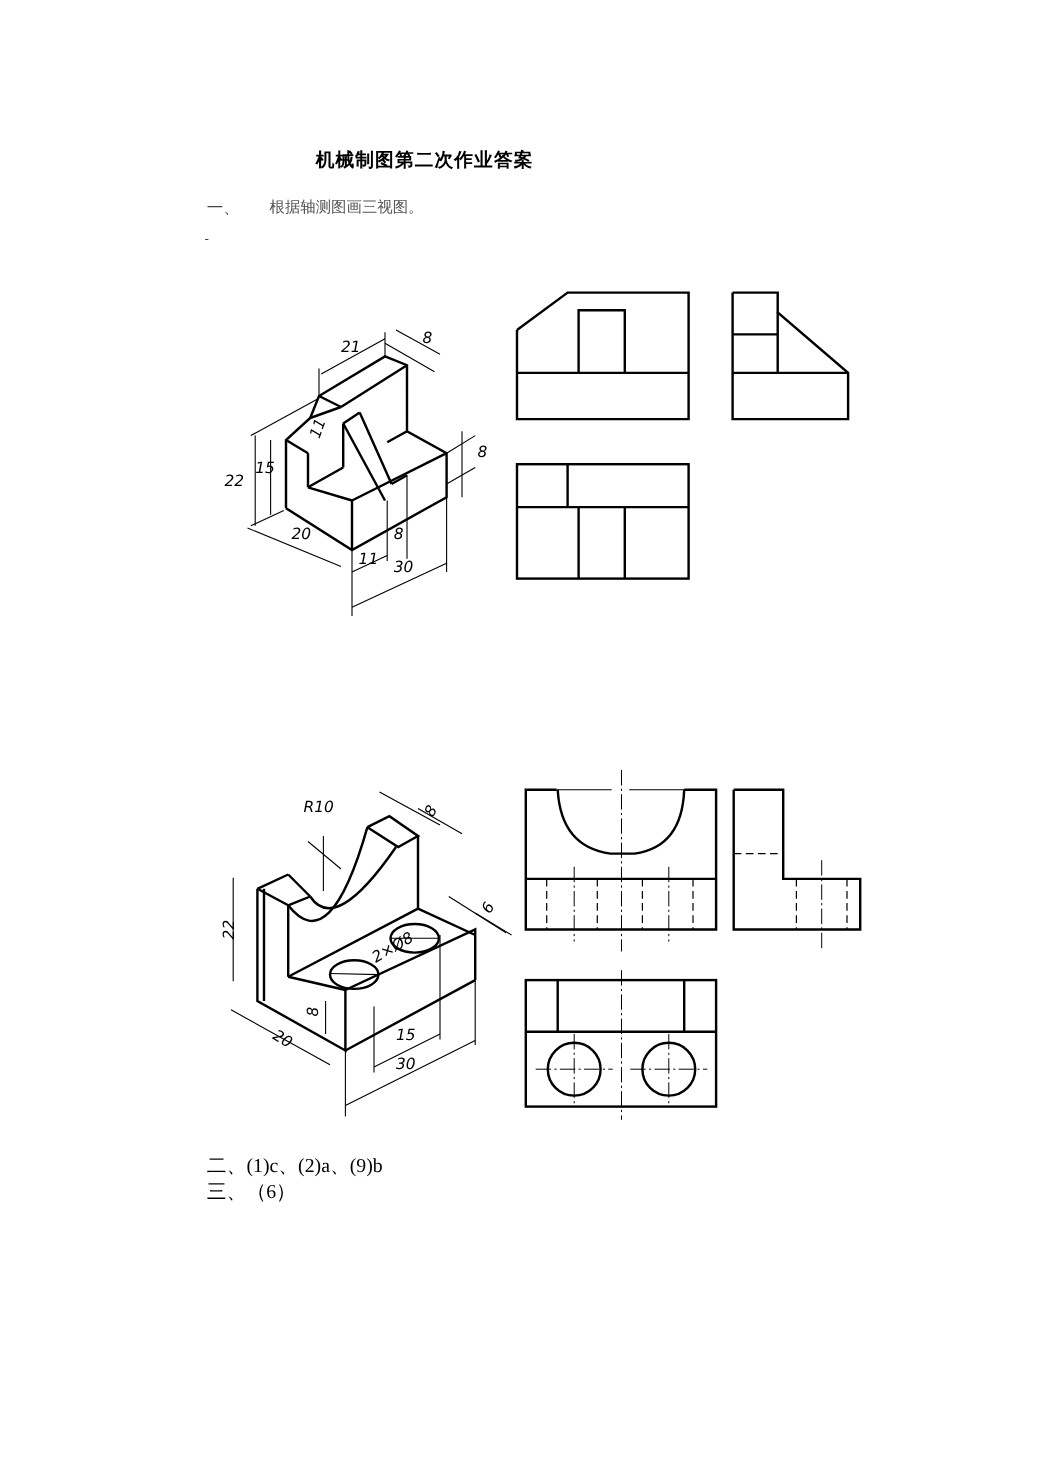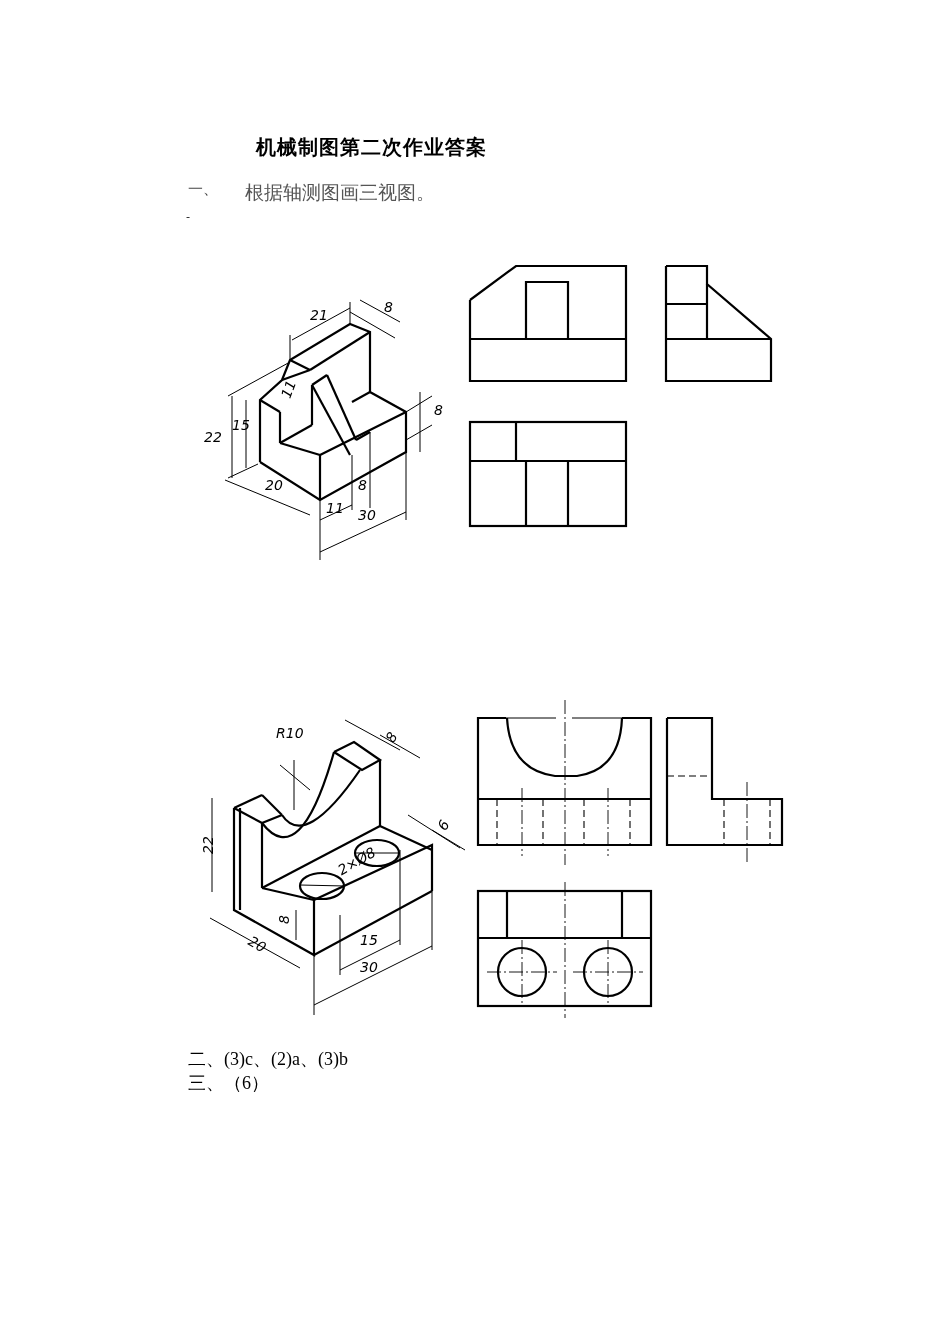--- a/index.html
+++ b/index.html
@@ -1,22 +1,22 @@
 <!DOCTYPE html>
 <html><head>
 <meta charset="utf-8">
 <style>
   html, body { margin:0; padding:0; background:#ffffff; }
   body { width:950px; height:1344px; position:relative; overflow:hidden;
          font-family:"DejaVu Serif","Liberation Serif",serif; color:#000; }
   .abs { position:absolute; }
-  .title { left:256px; top:134px; font-size:20px; font-weight:bold; letter-spacing:1px;
+  .title { left:287px; top:134px; font-size:17px; font-weight:bold; letter-spacing:1px;
            font-family:"DejaVu Sans","Liberation Sans",sans-serif; }
   .sec1-num { left:188px; top:180px; font-size:15px; color:#444; }
-  .sec1-text { left:245px; top:180px; font-size:19px; color:#555; }
+  .sec1-text { left:245px; top:180px; font-size:14px; color:#555; }
   .dash { left:186px; top:210px; font-size:12px; color:#333; }
   .ans { left:188px; font-size:18px; font-family:"Liberation Serif","DejaVu Serif",serif; }
   svg { position:absolute; overflow:visible; }
   svg .thick { stroke:#000; stroke-width:2.2; fill:none; }
   svg .thin { stroke:#000; stroke-width:1; fill:none; }
   svg .center { stroke:#000; stroke-width:0.9; fill:none; stroke-dasharray:14 3 2 3; }
   svg .hidden { stroke:#000; stroke-width:1.1; fill:none; stroke-dasharray:7 4; }
   svg text { font-family:"DejaVu Sans","Liberation Sans",sans-serif; font-style:italic; font-size:14px; fill:#000; }
 </style>
 </head>
@@ -189,14 +189,14 @@
     </g>
     <line class="thin" x1="478" y1="938" x2="651" y2="938"></line>
     <line class="center" x1="565" y1="882" x2="565" y2="1018"></line>
     <line class="center" x1="522" y1="940" x2="522" y2="1006"></line>
     <line class="center" x1="608" y1="940" x2="608" y2="1006"></line>
     <line class="center" x1="487" y1="972" x2="557" y2="972"></line>
     <line class="center" x1="573" y1="972" x2="643" y2="972"></line>
   </g>
 </svg>
 
-<div class="abs ans" style="top:1047px">二、(3)c、(2)a、(3)b</div>
+<div class="abs ans" style="top:1047px">二、(1)c、(2)a、(9)b</div>
 <div class="abs ans" style="top:1071px">三、（6）</div>
 
 </body></html>

